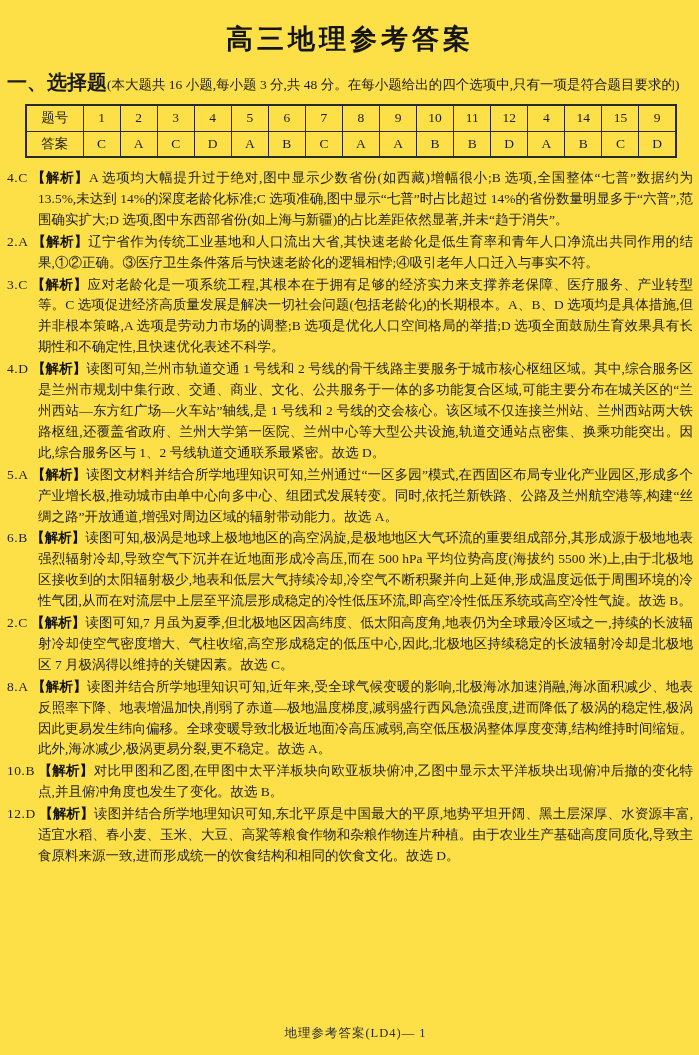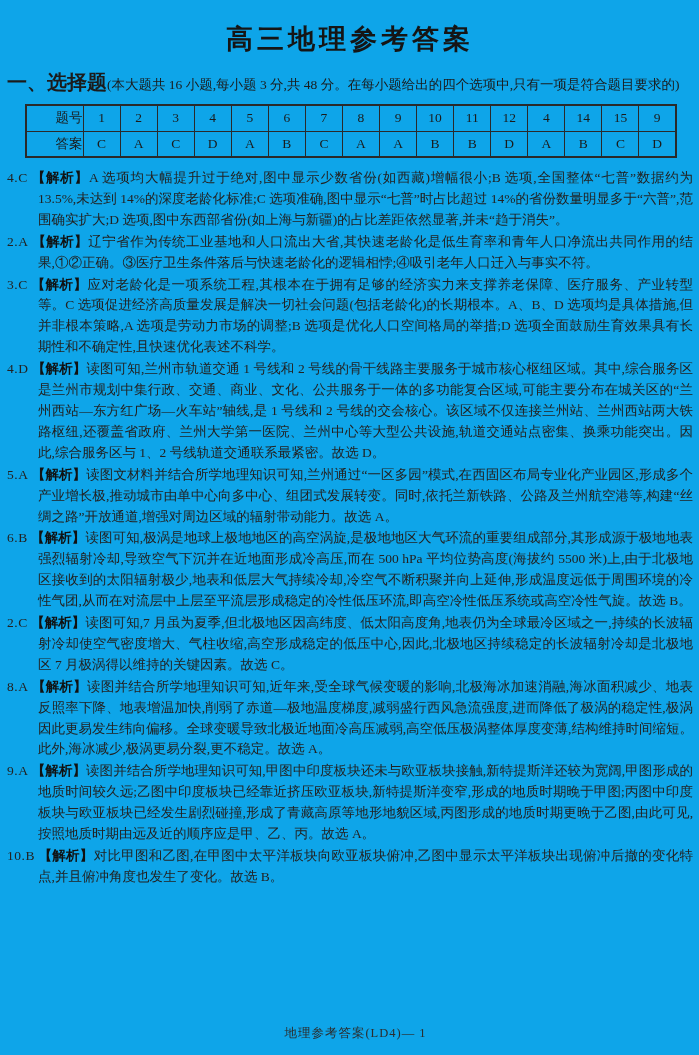--- a/index.html
+++ b/index.html
@@ -1,21 +1,21 @@
 <!DOCTYPE html>
 <html><head>
 <meta charset="utf-8">
 <style>
   * { margin: 0; padding: 0; box-sizing: border-box; }
   html, body { background: #ffffff; }
   .page {
     width: 699px;
     height: 1055px;
     margin: 0 auto;
-    background: #0ea5e9;
+    background: #fde047;
     color: #1b1b1b;
     font-family: "Liberation Serif", "DejaVu Serif", serif;
     position: relative;
     padding: 22px 6px 0 7px;
     overflow: hidden;
   }
   .title {
     text-align: center;
     font-family: "DejaVu Sans", "Liberation Sans", sans-serif;
     font-weight: 700;
@@ -43,21 +43,21 @@
     text-align: center;
     font-size: 13.5px;
     border: 2px solid #2a2a2a;
   }
   .answer-table td {
     border: 1.2px solid #2a2a2a;
     height: 26px;
     vertical-align: middle;
     overflow: hidden;
   }
-  .answer-table td.label-cell { width: 57px; text-align: right; }
+  .answer-table td.label-cell { width: 57px; }
   .explanations {
     margin-top: 9px;
     font-size: 13.5px;
     line-height: 20.9px;
     text-align: justify;
     color: #222;
   }
   .exp-item {
     padding-left: 31px;
     text-indent: -31px;
@@ -134,18 +134,18 @@
 
   <div id="explanations" class="explanations">
       <div class="exp-item"><span class="exp-num">4.C</span>&nbsp;<b class="exp-tag">【解析】</b><span class="exp-text">A 选项均大幅提升过于绝对,图中显示少数省份(如西藏)增幅很小;B 选项,全国整体“七普”数据约为 13.5%,未达到 14%的深度老龄化标准;C 选项准确,图中显示“七普”时占比超过 14%的省份数量明显多于“六普”,范围确实扩大;D 选项,图中东西部省份(如上海与新疆)的占比差距依然显著,并未“趋于消失”。</span></div>
       <div class="exp-item"><span class="exp-num">2.A</span>&nbsp;<b class="exp-tag">【解析】</b><span class="exp-text">辽宁省作为传统工业基地和人口流出大省,其快速老龄化是低生育率和青年人口净流出共同作用的结果,①②正确。③医疗卫生条件落后与快速老龄化的逻辑相悖;④吸引老年人口迁入与事实不符。</span></div>
       <div class="exp-item"><span class="exp-num">3.C</span>&nbsp;<b class="exp-tag">【解析】</b><span class="exp-text">应对老龄化是一项系统工程,其根本在于拥有足够的经济实力来支撑养老保障、医疗服务、产业转型等。C 选项促进经济高质量发展是解决一切社会问题(包括老龄化)的长期根本。A、B、D 选项均是具体措施,但并非根本策略,A 选项是劳动力市场的调整;B 选项是优化人口空间格局的举措;D 选项全面鼓励生育效果具有长期性和不确定性,且快速优化表述不科学。</span></div>
       <div class="exp-item"><span class="exp-num">4.D</span>&nbsp;<b class="exp-tag">【解析】</b><span class="exp-text">读图可知,兰州市轨道交通 1 号线和 2 号线的骨干线路主要服务于城市核心枢纽区域。其中,综合服务区是兰州市规划中集行政、交通、商业、文化、公共服务于一体的多功能复合区域,可能主要分布在城关区的“兰州西站—东方红广场—火车站”轴线,是 1 号线和 2 号线的交会核心。该区域不仅连接兰州站、兰州西站两大铁路枢纽,还覆盖省政府、兰州大学第一医院、兰州中心等大型公共设施,轨道交通站点密集、换乘功能突出。因此,综合服务区与 1、2 号线轨道交通联系最紧密。故选 D。</span></div>
       <div class="exp-item"><span class="exp-num">5.A</span>&nbsp;<b class="exp-tag">【解析】</b><span class="exp-text">读图文材料并结合所学地理知识可知,兰州通过“一区多园”模式,在西固区布局专业化产业园区,形成多个产业增长极,推动城市由单中心向多中心、组团式发展转变。同时,依托兰新铁路、公路及兰州航空港等,构建“丝绸之路”开放通道,增强对周边区域的辐射带动能力。故选 A。</span></div>
       <div class="exp-item"><span class="exp-num">6.B</span>&nbsp;<b class="exp-tag">【解析】</b><span class="exp-text">读图可知,极涡是地球上极地地区的高空涡旋,是极地地区大气环流的重要组成部分,其形成源于极地地表强烈辐射冷却,导致空气下沉并在近地面形成冷高压,而在 500 hPa 平均位势高度(海拔约 5500 米)上,由于北极地区接收到的太阳辐射极少,地表和低层大气持续冷却,冷空气不断积聚并向上延伸,形成温度远低于周围环境的冷性气团,从而在对流层中上层至平流层形成稳定的冷性低压环流,即高空冷性低压系统或高空冷性气旋。故选 B。</span></div>
       <div class="exp-item"><span class="exp-num">2.C</span>&nbsp;<b class="exp-tag">【解析】</b><span class="exp-text">读图可知,7 月虽为夏季,但北极地区因高纬度、低太阳高度角,地表仍为全球最冷区域之一,持续的长波辐射冷却使空气密度增大、气柱收缩,高空形成稳定的低压中心,因此,北极地区持续稳定的长波辐射冷却是北极地区 7 月极涡得以维持的关键因素。故选 C。</span></div>
       <div class="exp-item"><span class="exp-num">8.A</span>&nbsp;<b class="exp-tag">【解析】</b><span class="exp-text">读图并结合所学地理知识可知,近年来,受全球气候变暖的影响,北极海冰加速消融,海冰面积减少、地表反照率下降、地表增温加快,削弱了赤道—极地温度梯度,减弱盛行西风急流强度,进而降低了极涡的稳定性,极涡因此更易发生纬向偏移。全球变暖导致北极近地面冷高压减弱,高空低压极涡整体厚度变薄,结构维持时间缩短。此外,海冰减少,极涡更易分裂,更不稳定。故选 A。</span></div>
-      <div class="exp-item"><span class="exp-num">9.A</span>&nbsp;<b class="exp-tag">【解析】</b><span class="exp-text">读图并结合所学地理知识可知,甲图中印度板块还未与欧亚板块接触,新特提斯洋还较为宽阔,甲图形成的地质时间较久远;乙图中印度板块已经靠近挤压欧亚板块,新特提斯洋变窄,形成的地质时期晚于甲图;丙图中印度板块与欧亚板块已经发生剧烈碰撞,形成了青藏高原等地形地貌区域,丙图形成的地质时期更晚于乙图,由此可见,按照地质时期由远及近的顺序应是甲、乙、丙。故选 A。</span></div>
       <div class="exp-item"><span class="exp-num">10.B</span>&nbsp;<b class="exp-tag">【解析】</b><span class="exp-text">对比甲图和乙图,在甲图中太平洋板块向欧亚板块俯冲,乙图中显示太平洋板块出现俯冲后撤的变化特点,并且俯冲角度也发生了变化。故选 B。</span></div>
+      <div class="exp-item"><span class="exp-num">12.D</span>&nbsp;<b class="exp-tag">【解析】</b><span class="exp-text">读图并结合所学地理知识可知,东北平原是中国最大的平原,地势平坦开阔、黑土层深厚、水资源丰富,适宜水稻、春小麦、玉米、大豆、高粱等粮食作物和杂粮作物连片种植。由于农业生产基础高度同质化,导致主食原料来源一致,进而形成统一的饮食结构和相同的饮食文化。故选 D。</span></div>
     </div>
 
   <div class="footer">地理参考答案(LD4)— 1</div>
 </div>
 
 </body></html>

